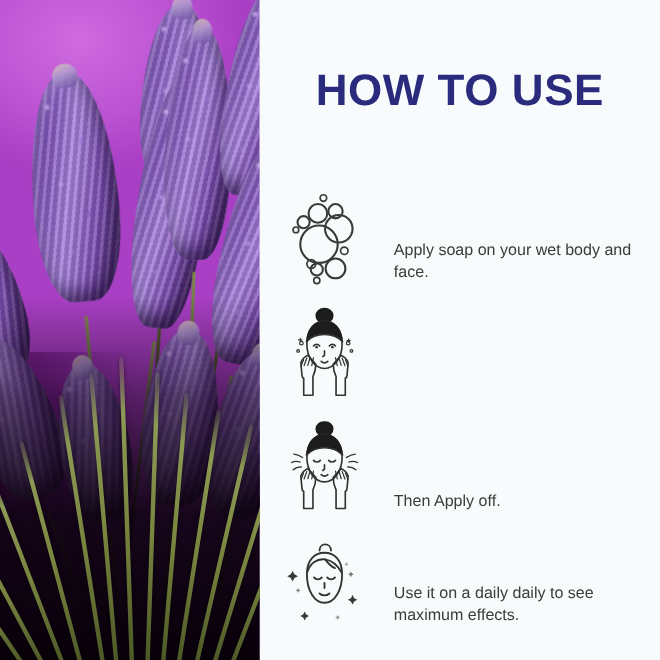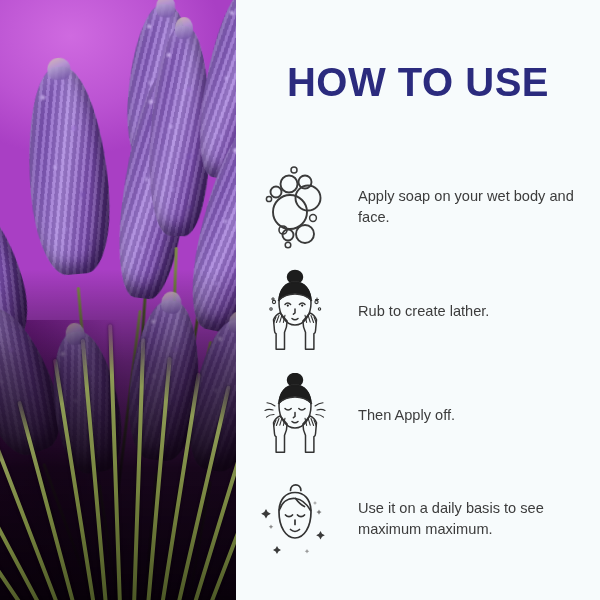--- a/index.html
+++ b/index.html
@@ -139,21 +139,21 @@
     white-space: nowrap;
   }
   #steps-list {
     position: absolute;
     left: 20px;
     top: 155px;
     right: 14px;
   }
   .step-row {
     display: flex;
-    align-items: center;
+    align-items: flex-end;
     height: 104px;
   }
   .step-icon {
     flex: 0 0 78px;
     width: 78px;
     height: 84px;
     display: flex;
     align-items: center;
     justify-content: center;
   }
@@ -299,21 +299,20 @@
             <path d="M52 48 l2.4 6 M49 46.5 l2.6 7 M46 45.8 l2.2 7.4 M43 46.2 l1.6 7.2" stroke-width="1.1"></path>
 
             <circle cx="12" cy="33" r="1.6" stroke-width="1.1"></circle>
             <circle cx="9" cy="40" r="1.2" stroke-width="1.1"></circle>
             <circle cx="54.5" cy="33" r="1.6" stroke-width="1.1"></circle>
             <circle cx="57.5" cy="40" r="1.2" stroke-width="1.1"></circle>
             <path d="M55 29 l0 3 M53.5 30.5 l3 0" stroke-width="1"></path>
             <path d="M11 28.5 l0 3 M9.5 30 l3 0" stroke-width="1"></path>
           </svg>
         </div>
-        <div class="step-text">Rub to create lather.</div>
       </div>
 
       <div class="step-row">
         <div class="step-icon">
           <svg width="70" height="84" viewBox="0 0 70 84" fill="none" stroke="#333" stroke-width="1.5" stroke-linecap="round" stroke-linejoin="round">
             <ellipse cx="35" cy="7" rx="7.5" ry="6.5" fill="#1d1d1d" stroke="#1d1d1d"></ellipse>
             <path d="M19 33 C19 19 26 12 35 12 C44 12 51 19 51 33 C51 45 44 55 35 55 C26 55 19 45 19 33 Z"></path>
             <path d="M19 30 C20 18 27 12.5 35 12.5 C43 12.5 50 18 51 30 C46 25 40 23 35 23 C30 23 24 25 19 30 Z" fill="#1d1d1d" stroke="#1d1d1d"></path>
             <path d="M18.5 30.5 C23 26 29 24 35 24 C41 24 47 26 51.5 30.5"></path>
 
@@ -354,18 +353,18 @@
 
             <path d="M9 30 l1.7 3.1 l3.1 1.7 l-3.1 1.7 l-1.7 3.1 l-1.7 -3.1 l-3.1 -1.7 l3.1 -1.7 z" fill="#3a3a3a" stroke="none"></path>
             <path d="M63.5 52 l1.5 2.8 l2.8 1.5 l-2.8 1.5 l-1.5 2.8 l-1.5 -2.8 l-2.8 -1.5 l2.8 -1.5 z" fill="#3a3a3a" stroke="none"></path>
             <path d="M20 67 l1.4 2.6 l2.6 1.4 l-2.6 1.4 l-1.4 2.6 l-1.4 -2.6 l-2.6 -1.4 l2.6 -1.4 z" fill="#3a3a3a" stroke="none"></path>
             <path d="M62 30.5 l.9 1.7 l1.7 .9 l-1.7 .9 l-.9 1.7 l-.9 -1.7 l-1.7 -.9 l1.7 -.9 z" fill="#777" stroke="none"></path>
             <path d="M14 45.5 l.8 1.5 l1.5 .8 l-1.5 .8 l-.8 1.5 l-.8 -1.5 l-1.5 -.8 l1.5 -.8 z" fill="#8a8a8a" stroke="none"></path>
             <path d="M50 70 l.8 1.5 l1.5 .8 l-1.5 .8 l-.8 1.5 l-.8 -1.5 l-1.5 -.8 l1.5 -.8 z" fill="#9a9a9a" stroke="none"></path>
             <path d="M58 22 l.7 1.3 l1.3 .7 l-1.3 .7 l-.7 1.3 l-.7 -1.3 l-1.3 -.7 l1.3 -.7 z" fill="#aaa" stroke="none"></path>
           </svg>
         </div>
-        <div class="step-text">Use it on a daily basis to see maximum maximum.</div>
+        <div class="step-text">Use it on a daily daily to see maximum effects.</div>
       </div>
 
     </div>
   </div>
 </div>
 
 </body></html>

